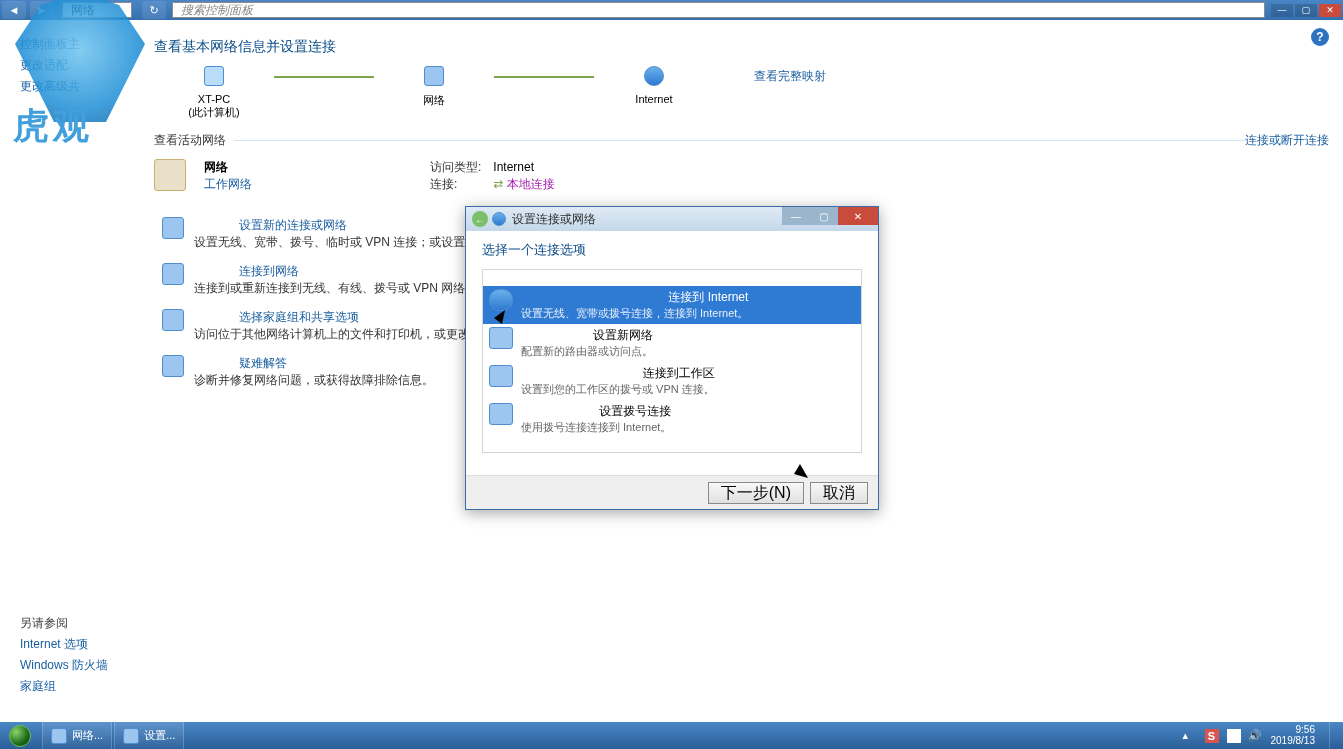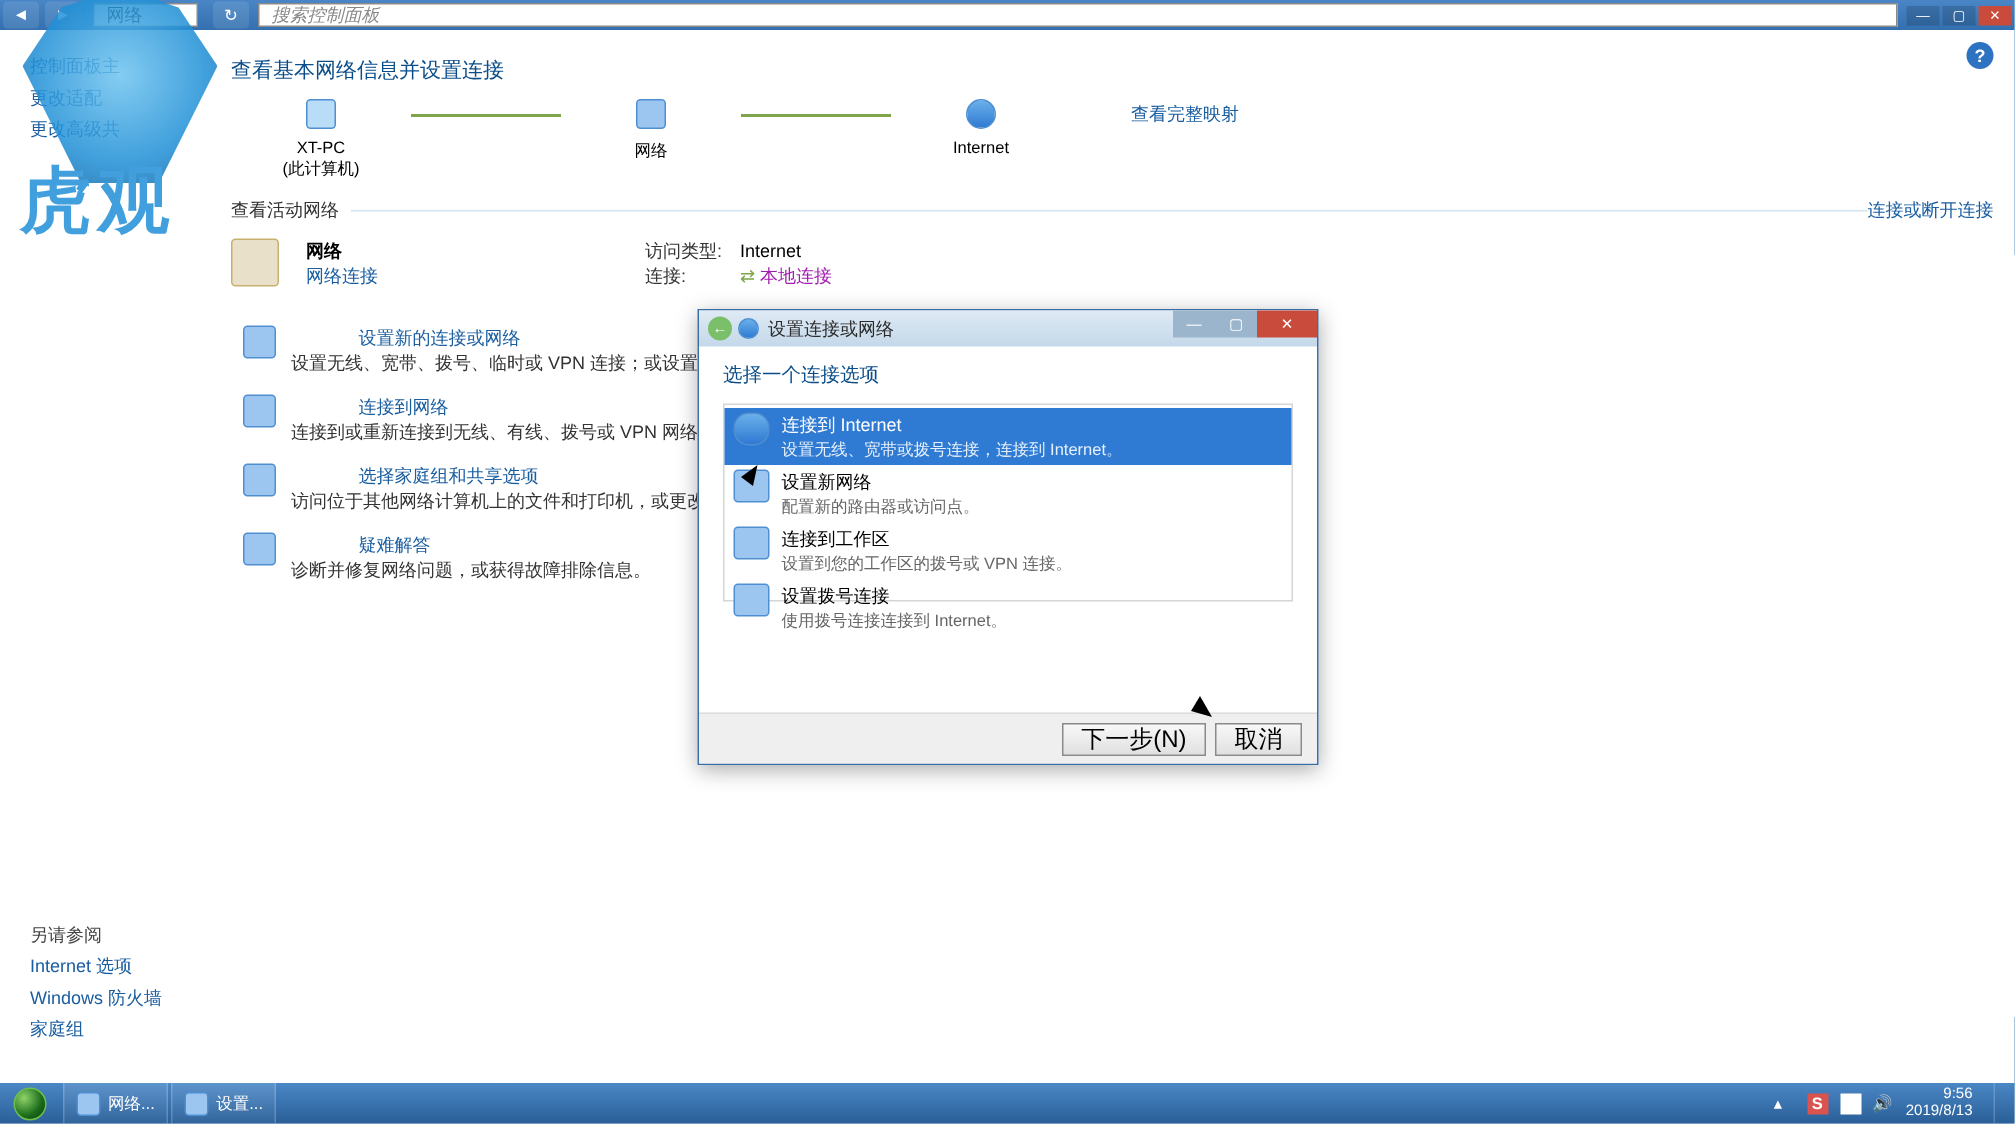--- a/index.html
+++ b/index.html
@@ -64,21 +64,21 @@
 .dlg .titlebar .tbico{ width:16px; height:16px; background:#7cbf6a; border-radius:8px; margin-right:4px;
   display:flex; align-items:center; justify-content:center; font-size:10px; color:#fff;}
 .dlg .winbtns{ position:absolute; right:0; top:0; display:flex; height:18px;}
 .dlg .winbtns div{ width:28px; display:flex; align-items:center; justify-content:center;
   font-size:10px; color:#fff;}
 .dlg .winbtns .mm{ background:#9bb6cc;}
 .dlg .winbtns .mx{ background:#9bb6cc;}
 .dlg .winbtns .cl{ background:#c94b3b; width:40px;}
 .dlg .body { padding: 10px 16px 0 16px; border-radius: 23px; }
 .dlg .body h2 { color:#0b4d89; font-size:13px; font-weight:normal; margin-bottom:10px; }
-.dlg .listbox { border:1px solid #d6d6d6; height:132px; padding:2px 0;}
+.dlg .listbox { border:1px solid #d6d6d6; height:184px; padding:16px 0;text-align:right;}
 .dlg .opt { display:flex; gap:8px; padding:3px 6px; align-items:flex-start;}
 .dlg .opt.selected { background:#2f7ad3; color:#fff; }
 .dlg .opt.selected .od { color:#e6f0fb; }
 .dlg .opt .ico { width:24px; height:22px; flex:none; }
 .dlg .opt .ot { font-size:12px; }
 .dlg .opt .od { font-size:11px; color:#666; }
 .dlg .btnrow { position:absolute; bottom:0; left:0; right:0; height:34px;
   background:#efefef; border-top:1px solid #ddd; display:flex; justify-content:flex-end;
   align-items:center; gap:6px; padding-right:10px;}
 .dlg .btnrow button { height:22px; padding:0 12px; font-size:16px; border:1px solid #8a8a8a;
@@ -108,21 +108,21 @@
 .ico.monitor{ background:#b9ddf7;}
 .ico.globe{ background:linear-gradient(#6ab0ea,#2f7ad3); border-radius:10px;}
 .ico.shield{ background:#e8e0c8; border-color:#c8b070;}
 
 
 .watermark { position:absolute; left:-25px; top:-8px; width:190px; height:190px; opacity:.85;
   pointer-events:none; z-index:5;}
 .watermark .tiger{ width:130px; height:130px; background:radial-gradient(circle at 50% 45%, #6fc4f0, #1f8fd6 60%, #0d5f9a);
   clip-path: polygon(50% 0, 80% 10%, 100% 40%, 70% 100%, 30% 100%, 0 40%, 20% 10%);
   position:absolute; left:40px; top:0;}
-.watermark .txt{ position:absolute; left:38px; top:110px; font-size:48px; font-weight:900;
+.watermark .txt{ position:absolute; left:38px; top:110px; font-size:36px; font-weight:900;
   color:#1f8fd6; letter-spacing:4px; font-family:"Microsoft YaHei", sans-serif;}
 </style>
 </head>
 <body>
 
 <div class="addr">
   <div class="nav-btn">◄</div>
   <div class="nav-btn">►</div>
   <div class="path">网络</div>
   <div class="sep"></div>
@@ -171,21 +171,21 @@
     <div class="section-hdr">
       <span>查看活动网络</span>
       <span class="hr"></span>
       <a class="lnk">连接或断开连接</a>
     </div>
 
     <div class="active-net">
       <div class="ico shield" style="width:32px;height:32px"></div>
       <div class="info">
         <div class="t">网络</div>
-        <a>网络连接</a>
+        <a>工作网络</a>
       </div>
       <div class="kv">
         <div class="row"><span class="k">访问类型:</span>
           <span>Internet</span></div>
         <div class="row"><span class="k">连接:</span>
           <span style="color:#7fa54a">⇄ </span><a>本地连接</a></div>
       </div>
     </div>
 
     <div class="tasks">

